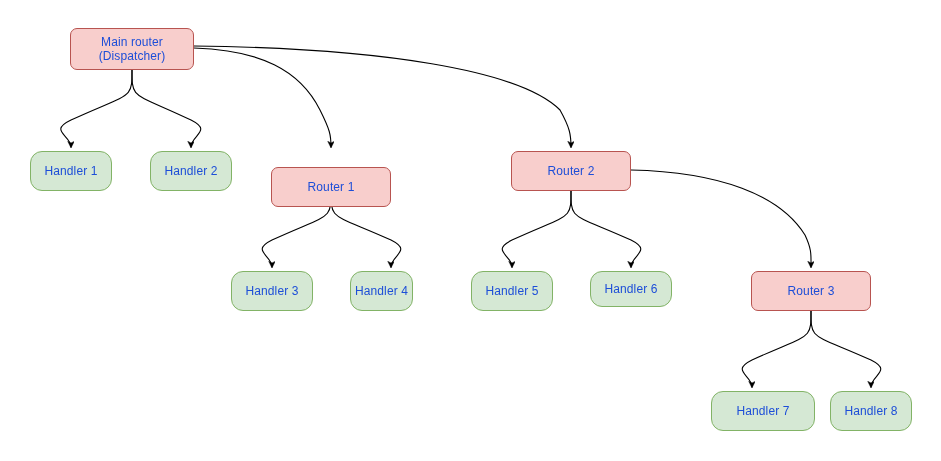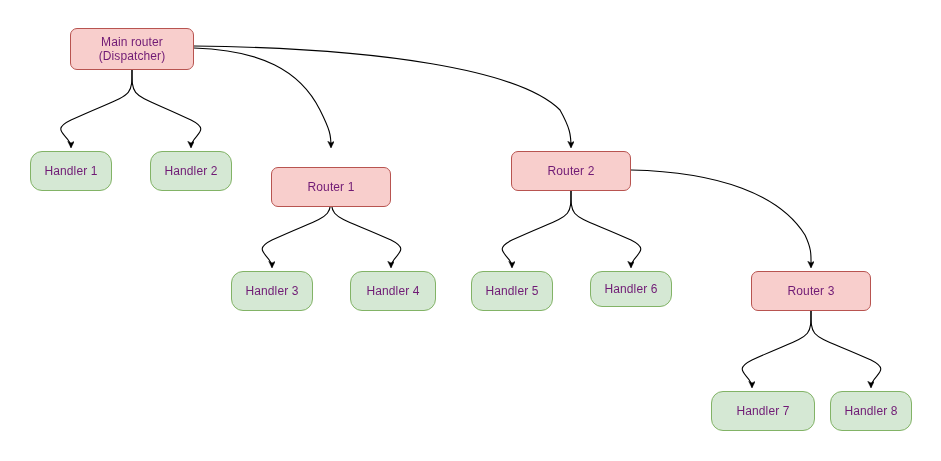--- a/index.html
+++ b/index.html
@@ -27,21 +27,21 @@
   }
   .node {
     position: absolute;
     box-sizing: border-box;
     display: flex;
     align-items: center;
     justify-content: center;
     text-align: center;
     font-size: 12px;
     line-height: 14px;
-    color: #701a75;
+    color: #1d4ed8;
     letter-spacing: 0.1px;
   }
   .node-router {
     background: #f8cecc;
     border: 1px solid #b85450;
     border-radius: 7px;
   }
   .node-handler {
     background: #d5e8d4;
     border: 1px solid #82b366;
@@ -92,21 +92,21 @@
       </div>
       <div class="node node-router" style="left: 271px; top: 167px; width: 120px; height: 40px;">
         <span class="node-label">Router 1</span>
       </div>
       <div class="node node-router" style="left: 511px; top: 151px; width: 120px; height: 40px;">
         <span class="node-label">Router 2</span>
       </div>
       <div class="node node-handler" style="left: 231px; top: 271px; width: 82px; height: 40px;">
         <span class="node-label">Handler 3</span>
       </div>
-      <div class="node node-handler" style="left: 350px; top: 271px; width: 86px; height: 40px;">
+      <div class="node node-handler" style="left: 350px; top: 271px; width: 63px; height: 40px;">
         <span class="node-label">Handler 4</span>
       </div>
       <div class="node node-handler" style="left: 471px; top: 271px; width: 82px; height: 40px;">
         <span class="node-label">Handler 5</span>
       </div>
       <div class="node node-handler" style="left: 590px; top: 271px; width: 82px; height: 36px;">
         <span class="node-label">Handler 6</span>
       </div>
       <div class="node node-router" style="left: 751px; top: 271px; width: 120px; height: 40px;">
         <span class="node-label">Router 3</span>

